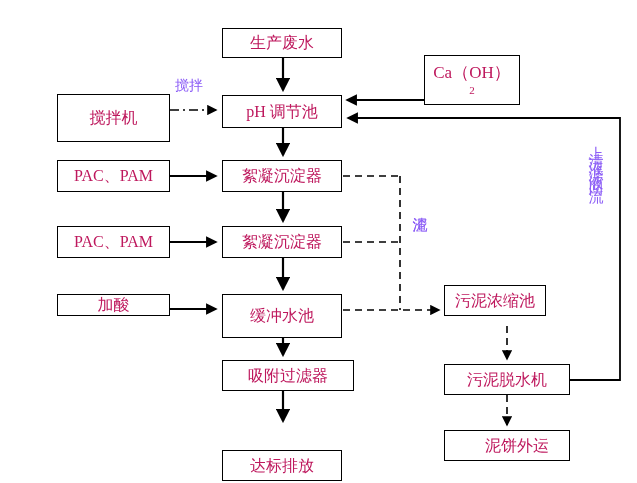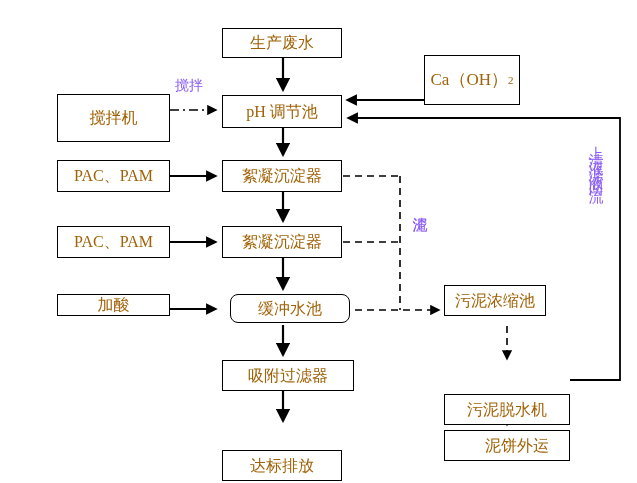--- a/index.html
+++ b/index.html
@@ -18,25 +18,25 @@
   .node {
     position: absolute;
     box-sizing: border-box;
     border: 1.5px solid #000;
     background: #fff;
     display: flex;
     align-items: center;
     justify-content: center;
     text-align: center;
     font-size: 16px;
-    color: #a16207;
+    color: #be185d;
     line-height: 1.1;
   }
   .node.ca-box {
-    flex-direction: row;
+    flex-direction: column;
     justify-content: center;
     font-size: 17px;
   }
   .node.ca-box .sub {
     font-size: 11px;
     margin-top: 1px;
   }
   .edge-label {
     position: absolute;
     color: #8b5cf6;
@@ -102,26 +102,26 @@
   <div class="node" style="left:57px;  top:94px;  width:113px; height:48px;">搅拌机</div>
   <div class="node" style="left:222px; top:95px;  width:120px; height:33px;">pH 调节池</div>
 
   <div class="node" style="left:57px;  top:160px; width:113px; height:32px;">PAC、PAM</div>
   <div class="node" style="left:222px; top:160px; width:120px; height:32px;">絮凝沉淀器</div>
 
   <div class="node" style="left:57px;  top:226px; width:113px; height:32px;">PAC、PAM</div>
   <div class="node" style="left:222px; top:226px; width:120px; height:32px;">絮凝沉淀器</div>
 
   <div class="node" style="left:57px;  top:294px; width:113px; height:22px;">加酸</div>
-  <div class="node" style="left:230px; top:294px; width:120px; height:29px;border-radius:8px;">缓冲水池</div>
+  <div class="node" style="left:222px; top:294px; width:120px; height:44px;">缓冲水池</div>
 
   <div class="node" style="left:222px; top:360px; width:132px; height:31px;">吸附过滤器</div>
   <div class="node" style="left:222px; top:426px; width:120px; height:31px;margin-top:24px;">达标排放</div>
 
   <div class="node" style="left:444px; top:285px; width:102px; height:31px;">污泥浓缩池</div>
-  <div class="node" style="left:444px; top:364px; width:126px; height:31px;margin-top:30px;">污泥脱水机</div>
+  <div class="node" style="left:444px; top:364px; width:126px; height:31px;">污泥脱水机</div>
   <div class="node" style="left:444px; top:430px; width:126px; height:31px;padding-left:20px;">泥饼外运</div>
 
   <div class="edge-label" style="left:175px; top:77px;">搅拌</div>
   <div class="edge-label vertical" style="left:410px; top:205px; height:70px;">泥渣</div>
   <div class="edge-label vertical" style="left:586px; top:134px; height:185px; letter-spacing:7px;">上清液滤液回流</div>
 
 </div>
 
 </body></html>

